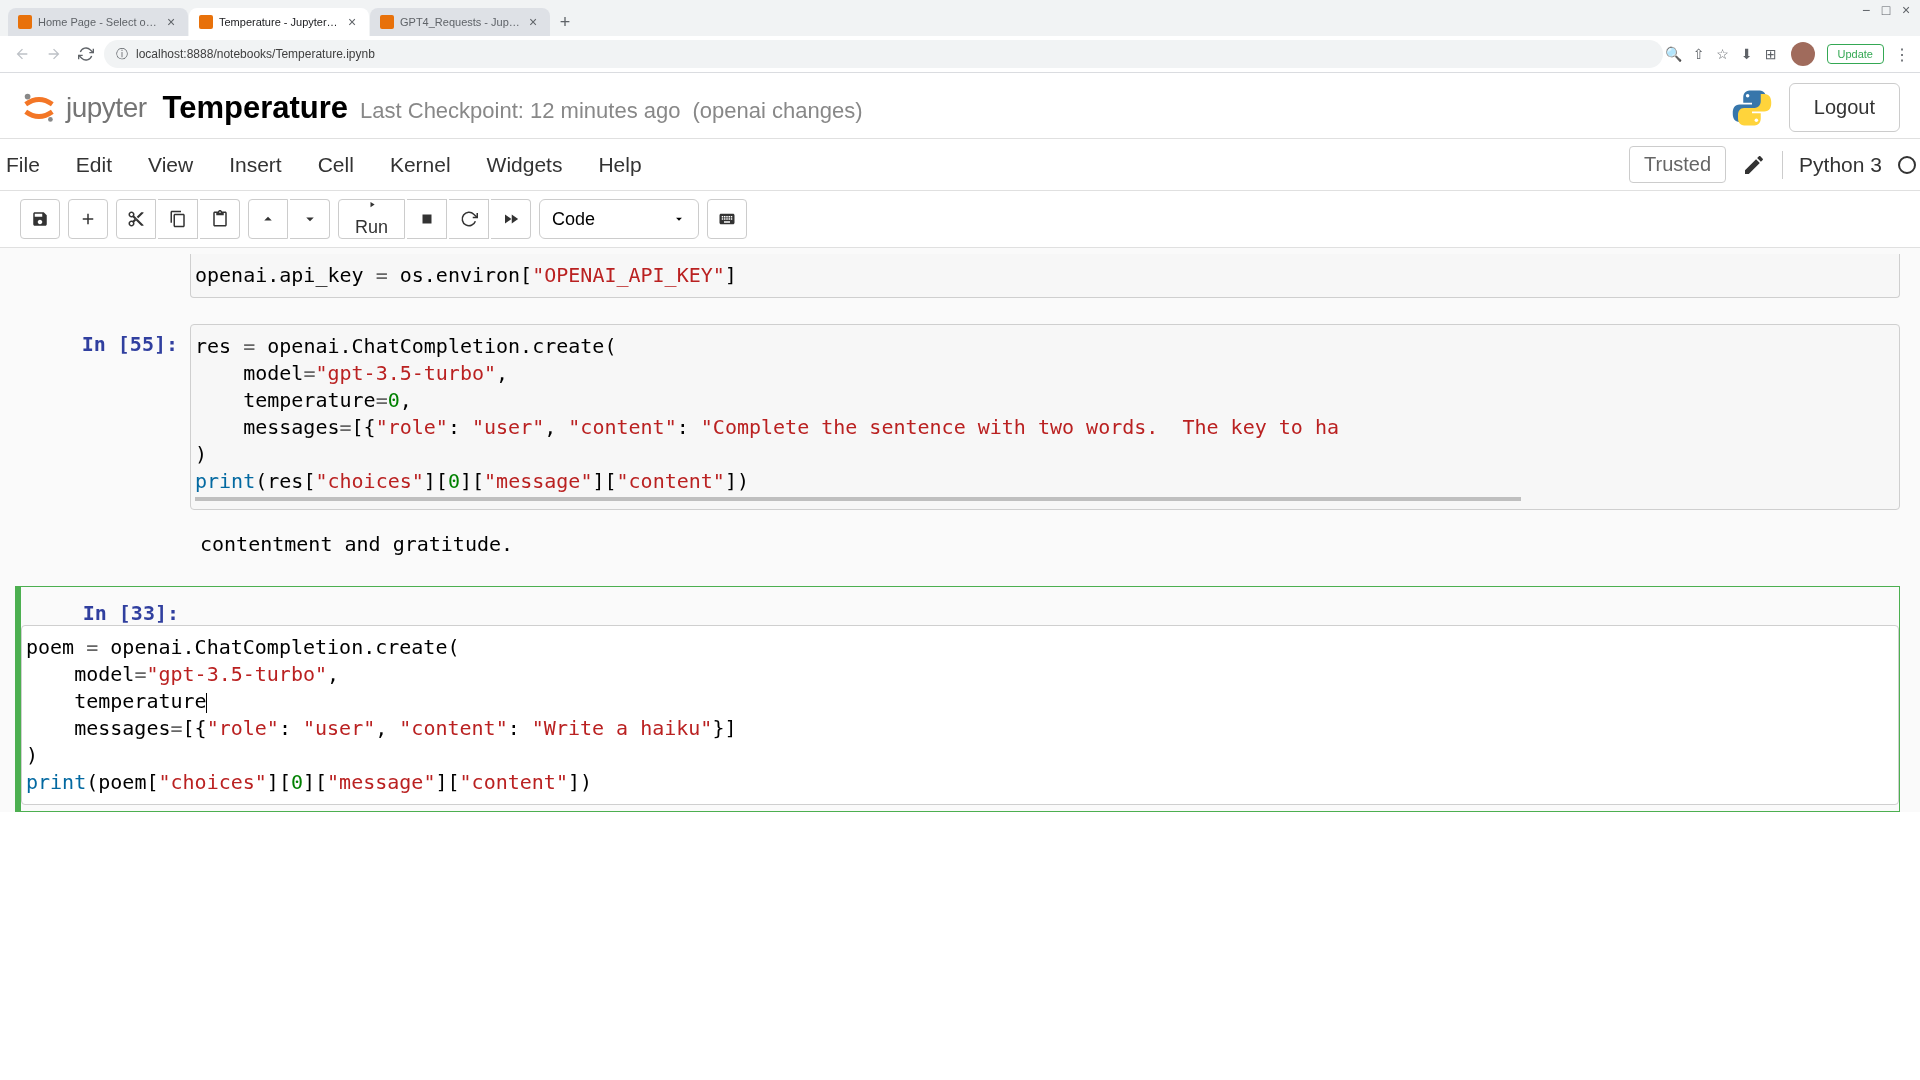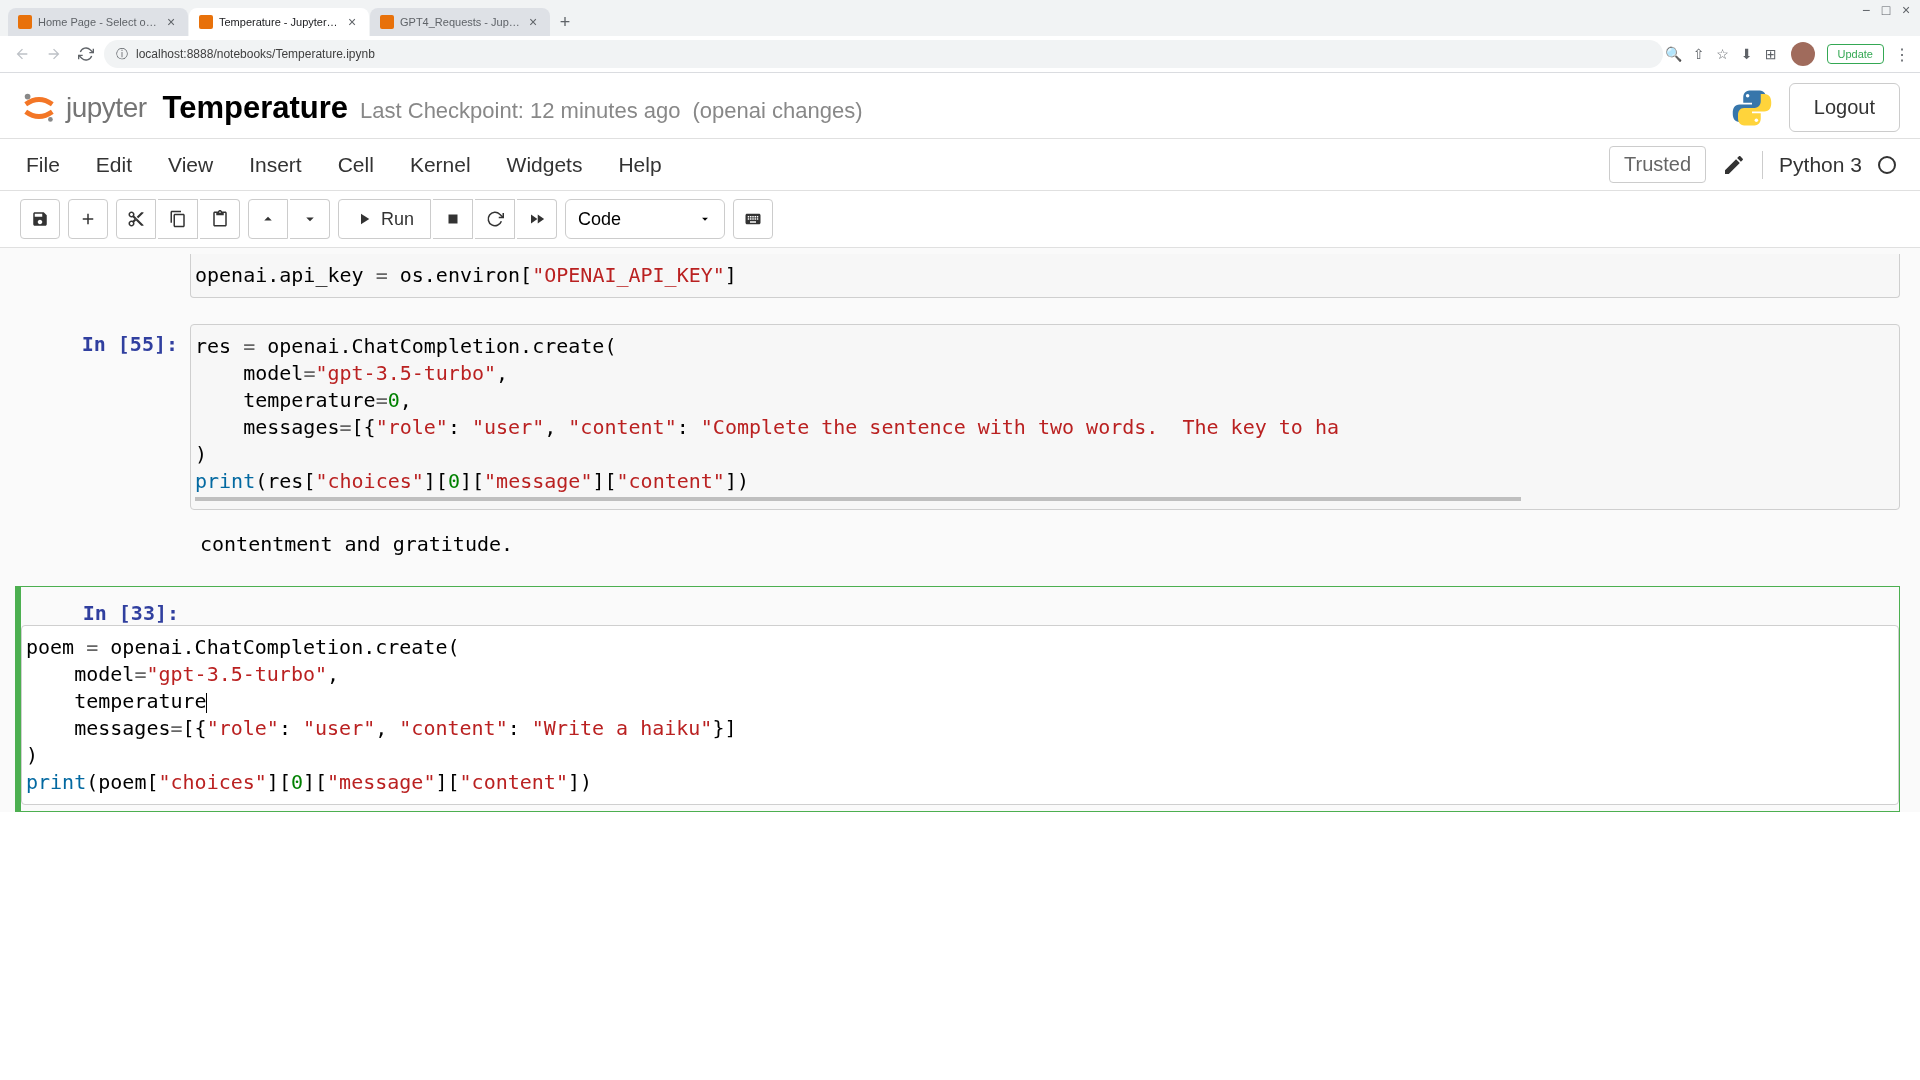--- a/index.html
+++ b/index.html
@@ -37,40 +37,40 @@
 .jp-logo-text { font-size: 28px; color: #757575; font-weight: 400; letter-spacing: -0.5px; }
 .jp-title-group { display: flex; align-items: baseline; gap: 12px; }
 .jp-nb-title { font-size: 31px; font-weight: 700; color: #000; }
 .jp-checkpoint { font-size: 22px; color: #888; font-weight: 400; }
 .jp-unsaved { font-size: 22px; color: #888; font-weight: 400; }
 .jp-header-right { display: flex; align-items: center; gap: 16px; }
 .python-logo { width: 42px; height: 42px; }
 .logout-btn { padding: 12px 24px; border: 1px solid #ccc; border-radius: 6px; font-size: 20px; color: #333; background: #fff; cursor: pointer; }
 
 
-.jp-menubar { background: #fff; border-bottom: 1px solid #e0e0e0; padding: 0 24px; display: flex; align-items: center; justify-content: space-between; height: 52px; gap: 16px; }
+.jp-menubar { background: #fff; border-bottom: 1px solid #e0e0e0; padding: 0 4px; display: flex; align-items: center; justify-content: space-between; height: 52px; gap: 16px; }
 .jp-menus { display: flex; gap: 32px; }
 .jp-menu-item { font-size: 21px; color: #333; cursor: pointer; padding: 4px 2px; }
 .jp-menubar-right { display: flex; align-items: center; gap: 16px; }
 .trusted-badge { padding: 6px 14px; border: 1px solid #ccc; border-radius: 4px; font-size: 20px; color: #666; background: #fff; }
 .edit-ico { width: 24px; height: 24px; color: #333; }
 .kernel-sep { width: 1px; height: 28px; background: #ccc; }
 .kernel-name { font-size: 21px; color: #333; text-align: right; }
 .kernel-circle { width: 18px; height: 18px; border: 2px solid #333; border-radius: 50%; }
 
 
 .jp-toolbar { background: #fff; border-bottom: 1px solid #e0e0e0; padding: 8px 20px; display: flex; align-items: center; gap: 8px; }
 .tb-btn { min-width: 40px; height: 40px; border: 1px solid #ccc; border-radius: 4px; display: flex; align-items: center; justify-content: center; background: #fff; cursor: pointer; color: #333; }
 .tb-btn svg { width: 18px; height: 18px; }
 .tb-group { display: flex; gap: 2px; }
 .tb-group .tb-btn { border-radius: 0; }
 .tb-group .tb-btn:first-child { border-radius: 4px 0 0 4px; }
 .tb-group .tb-btn:last-child { border-radius: 0 4px 4px 0; }
 .tb-group .tb-btn:not(:first-child) { border-left: none; }
-.run-btn { padding: 0 16px; gap: 8px; font-size: 18px; }
+.run-btn { padding: 0 16px; gap: 8px; font-size: 18px; flex-direction: column; }
 .cell-type-select { height: 40px; min-width: 160px; border: 1px solid #ccc; border-radius: 6px; padding: 0 12px; display: flex; align-items: center; justify-content: space-between; font-size: 18px; cursor: pointer; }
 
 
 .notebook-container { padding: 0; max-width: 100%; }
 .cell { display: flex; padding: 6px 0; margin: 0 20px; }
 .cell.selected { border: 1px solid #4CAF50; border-left: 6px solid #4CAF50; margin-left: 15px; }
 .prompt { width: 170px; flex-shrink: 0; text-align: right; padding: 8px 12px 0 0; font-family: "SF Mono", Monaco, Menlo, Consolas, monospace; font-size: 20px; color: #303F9F; font-weight: 700; }
 .cell-input { flex: 1; border: 1px solid #cfcfcf; border-radius: 4px; background: #f7f7f7; padding: 8px 4px; overflow-x: auto; }
 .cell.selected .cell-input { background: #fff; }
 .cell-code { font-family: "SF Mono", Monaco, Menlo, Consolas, monospace; font-size: 20px; line-height: 1.35; white-space: pre; }

